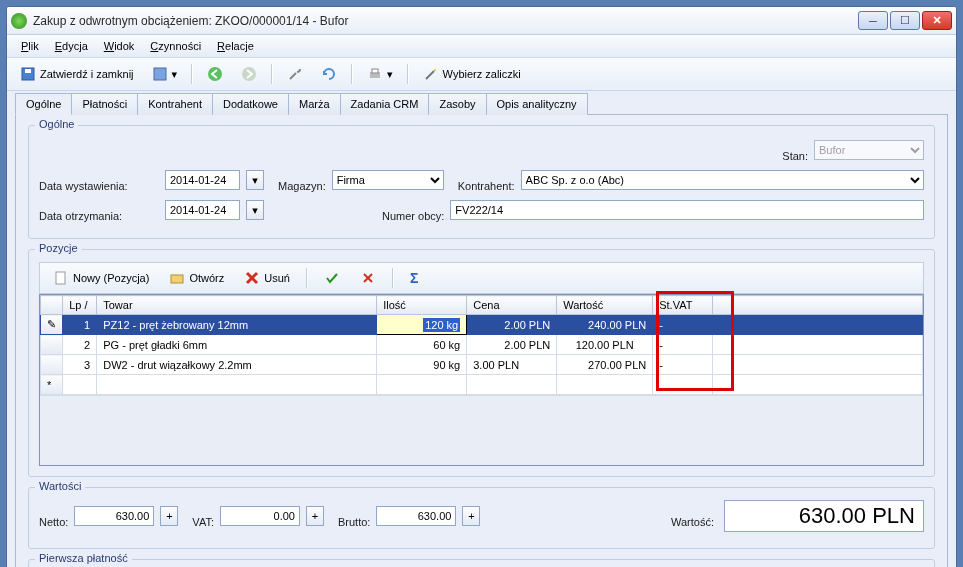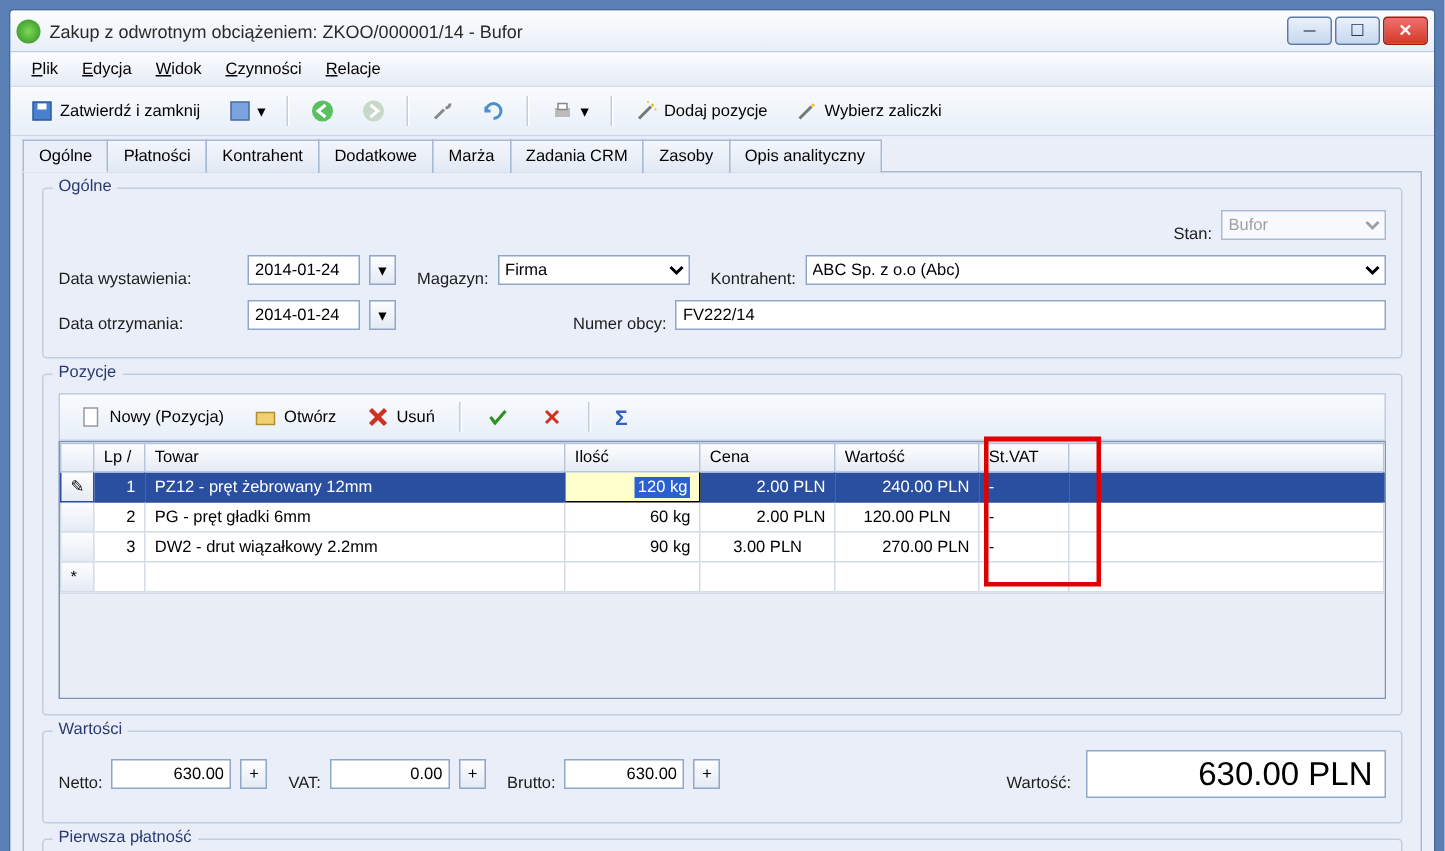--- a/index.html
+++ b/index.html
@@ -105,29 +105,20 @@
     <div class="tbsep"></div>
     <div class="tbbtn"><svg class="tbicon" viewBox="0 0 16 16">
           <rect x="3" y="6" width="10" height="6" fill="#bbb"></rect>
           <rect x="5" y="3" width="6" height="4" fill="#fff" stroke="#888"></rect>
         </svg>▾</div>
     <div class="tbsep"></div>
     <div class="tbbtn">
       <svg class="tbicon" viewBox="0 0 16 16">
           <line x1="3" y1="13" x2="11" y2="5" stroke="#777" stroke-width="2"></line>
           <circle cx="12" cy="4" r="1" fill="#f0c000"></circle>
-          <circle cx="9" cy="2" r="0.7" fill="#f0c000"></circle>
-          <circle cx="14" cy="7" r="0.7" fill="#f0c000"></circle>
-        </svg>
-      <span>Dodaj pozycje</span>
-    </div>
-    <div class="tbbtn">
-      <svg class="tbicon" viewBox="0 0 16 16">
-          <line x1="3" y1="13" x2="11" y2="5" stroke="#777" stroke-width="2"></line>
-          <circle cx="12" cy="4" r="1" fill="#f0c000"></circle>
         </svg>
       <span>Wybierz zaliczki</span>
     </div>
   </div>
 
   <div class="content">
     <div class="tabs">
       <div class="tab active">Ogólne</div>
       <div class="tab">Płatności</div>
       <div class="tab">Kontrahent</div>
@@ -144,21 +135,21 @@
         <span class="group-title">Ogólne</span>
         <div class="stan-row">
           <span class="lbl">Stan:</span>
           <select style="width:110px;" disabled=""><option>Bufor</option></select>
         </div>
         <div class="row">
           <span class="lbl" style="width:120px;">Data wystawienia:</span>
           <input type="text" style="width: 75px;" value="2014-01-24">
             <span class="plusbtn">▾</span>
           <span class="lbl" style="margin-left:8px;">Magazyn:</span>
-          <select style="width:128px;"><option>Firma</option></select>
+          <select style="width:112px;"><option>Firma</option></select>
           <span class="lbl" style="margin-left:8px;">Kontrahent:</span>
           <select style="flex:1;"><option>ABC Sp. z o.o (Abc)</option></select>
         </div>
         <div class="row">
           <span class="lbl" style="width:120px;">Data otrzymania:</span>
           <input type="text" style="width: 75px;" value="2014-01-24">
             <span class="plusbtn">▾</span>
           <span class="lbl" style="margin-left:112px;">Numer obcy:</span>
           <input type="text" style="flex: 1 1 0%;" value="FV222/14">
         </div>
@@ -234,21 +225,21 @@
               <td style="text-align:right;">2.00 PLN</td>
               <td style="text-align:center;">120.00 PLN</td>
               <td>-</td>
                   <td></td>
             </tr>
             <tr>
               <td style="background:linear-gradient(#fdfdfe,#e4eaf4);"></td>
               <td style="text-align:right;">3</td>
               <td>DW2 - drut wiązałkowy 2.2mm</td>
               <td style="text-align:right;">90 kg</td>
-              <td style="text-align:center;">3.00 PLN</td>
+              <td style="text-align:left;">3.00 PLN</td>
               <td style="text-align:right;">270.00 PLN</td>
               <td>-</td>
                   <td></td>
             </tr>
             <tr>
               <td style="background:linear-gradient(#fdfdfe,#e4eaf4);">*</td>
               <td></td>
                   <td></td>
                   <td></td>
                   <td></td>

